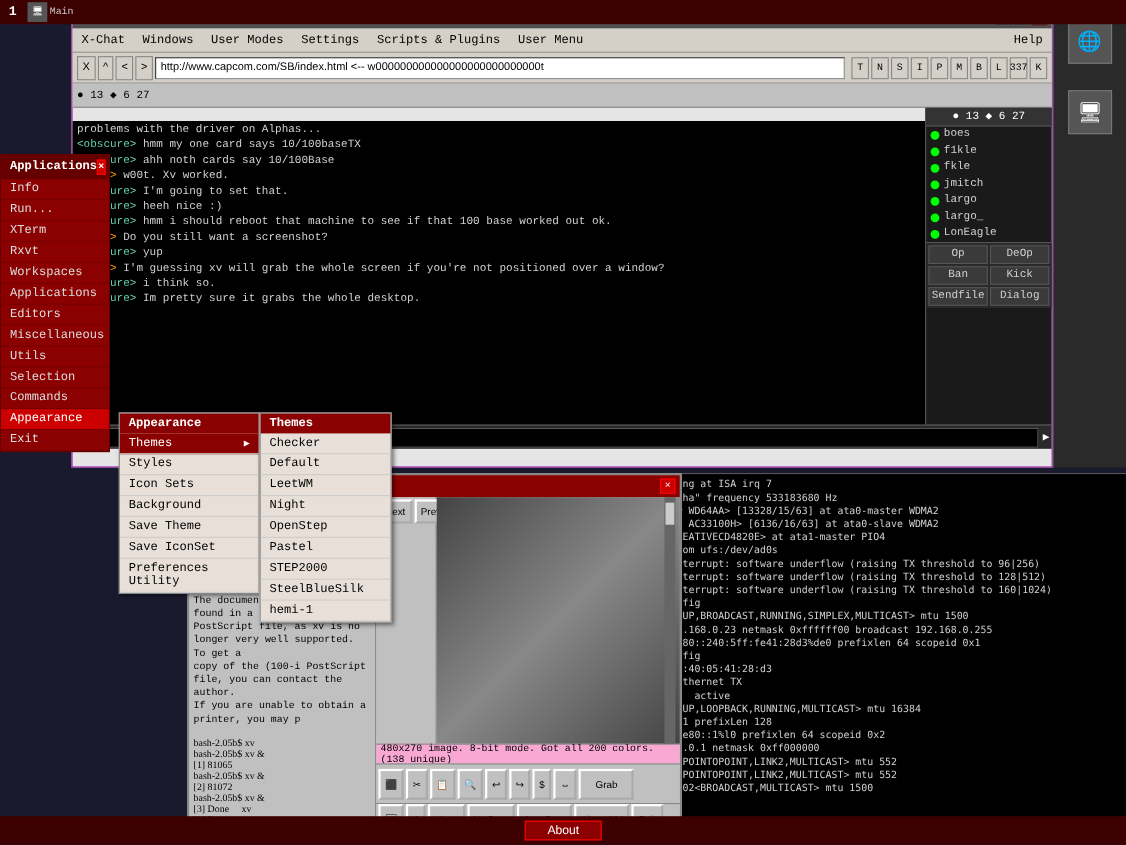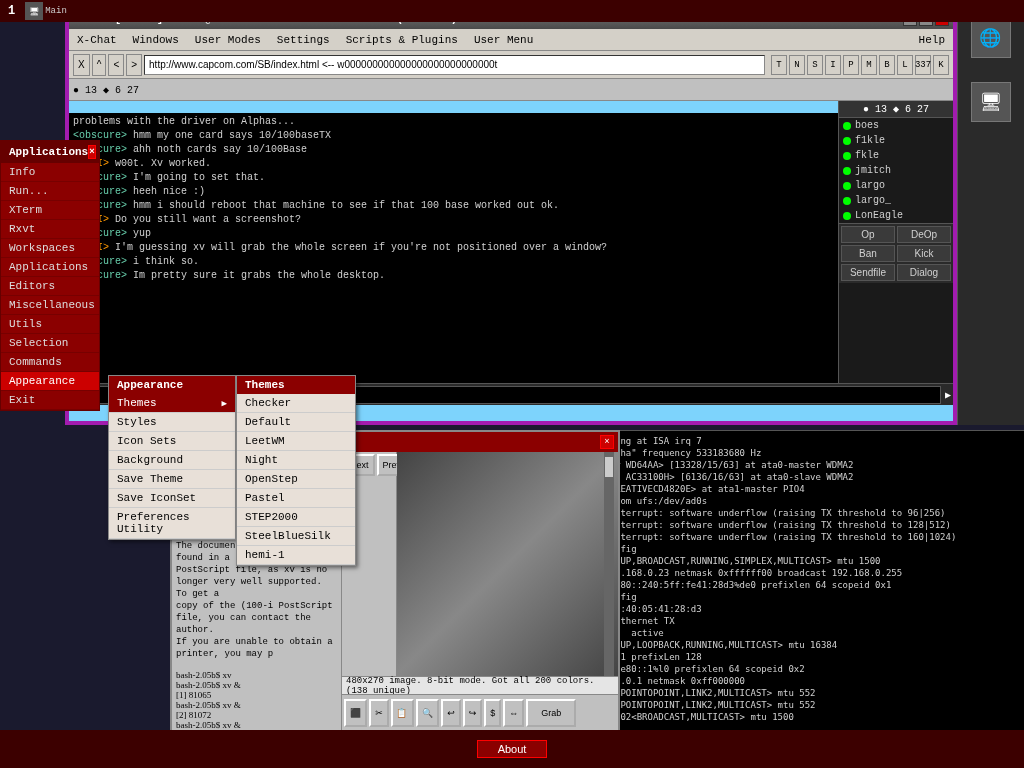--- a/index.html
+++ b/index.html
@@ -51,22 +51,22 @@
       color: #ccc;
       font-size: 9px;
     }
 
     
     .xchat-window {
       position: absolute;
       top: 5px; left: 65px;
       width: 892px;
       height: 420px;
-      background: #7dd3fc;
-      border: 4px solid #a21caf;
+      background: #e5e5e5;
+      border: 1px solid #a21caf;
       z-index: 10;
     }
     .xchat-titlebar {
       height: 20px;
       background: linear-gradient(to bottom, #7a7a7a, #4a4a4a);
       display: flex;
       align-items: center;
       padding: 0 4px;
       font-size: 10px;
       color: #fff;
@@ -184,21 +184,21 @@
     .userlist-dot { width: 8px; height: 8px; border-radius: 50%; background: #0f0; margin-right: 4px; display: inline-block; }
     .xchat-action-btns {
       display: grid; grid-template-columns: 1fr 1fr;
       background: #2a2a2a; border-top: 1px solid #555;
       padding: 2px;
       gap: 2px;
     }
     .xchat-action-btns button {
       background: #3a3a3a; color: #d0d0d0;
       border: 1px solid #555; font-size: 10px;
-      cursor: pointer; padding: 2px;
+      cursor: pointer; padding: 2px; font-family: Liberation Mono, monospace;
     }
     .xchat-input-row {
       height: 22px;
       background: #2a2a2a;
       display: flex;
       align-items: center;
       padding: 2px;
       border-top: 1px solid #555;
     }
     .xchat-input-field {
@@ -377,21 +377,21 @@
       height: 28px;
       background: #c0c0c0;
       display: flex;
       align-items: center;
       padding: 2px;
       gap: 2px;
       border-top: 1px solid #888;
     }
     .xv-status {
       height: 18px;
-      background: #e5e5e5;
+      background: #f9a8d4;
       font-size: 9px;
       display: flex; align-items: center;
       padding: 0 4px;
       border-top: 1px solid #888;
       color: #000;
     }
     .term-section-title {
       color: #fff;
       font-weight: bold;
       margin-bottom: 2px;
@@ -438,21 +438,21 @@
       line-height: 13px;
       font-family: 'Courier New', monospace;
       height: 100%;
       overflow: hidden;
     }
 
     
     .about-bar {
       position: absolute;
       bottom: 0; left: 0; right: 0;
-      height: 38px;
+      height: 26px;
       background: #3c0000;
       display: flex;
       align-items: center;
       justify-content: center;
       z-index: 100;
     }
     .about-btn {
       padding: 2px 20px;
       background: #8b0000;
       border: 1px solid #f00;

